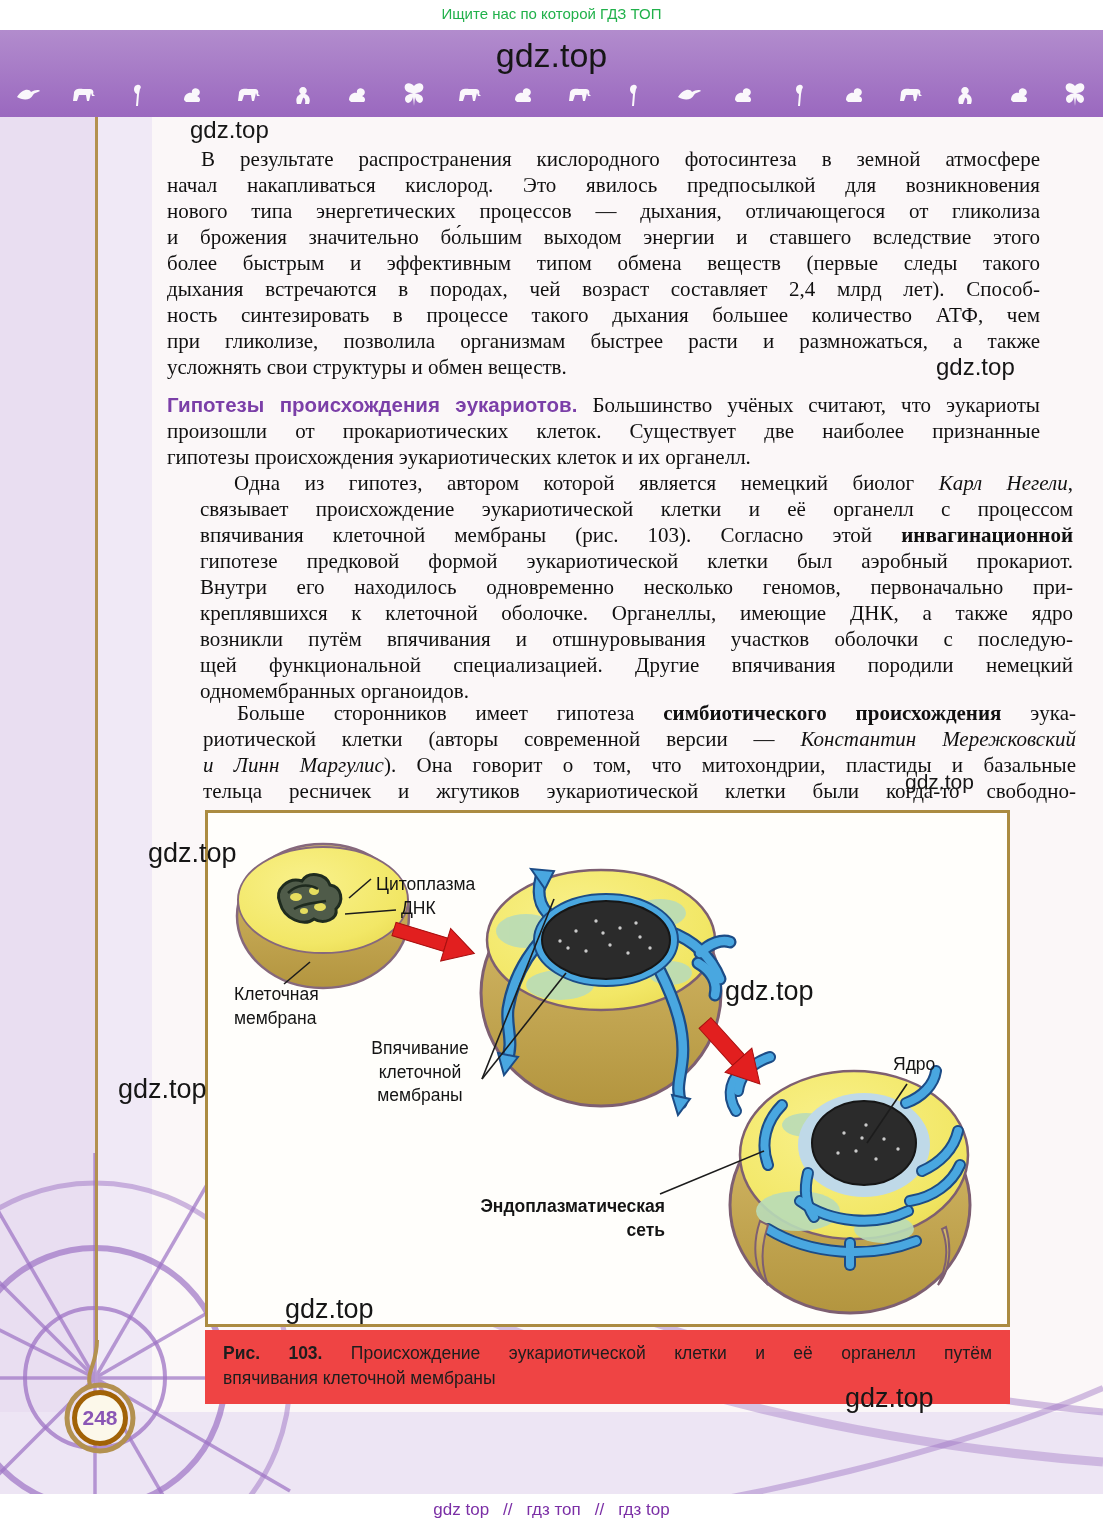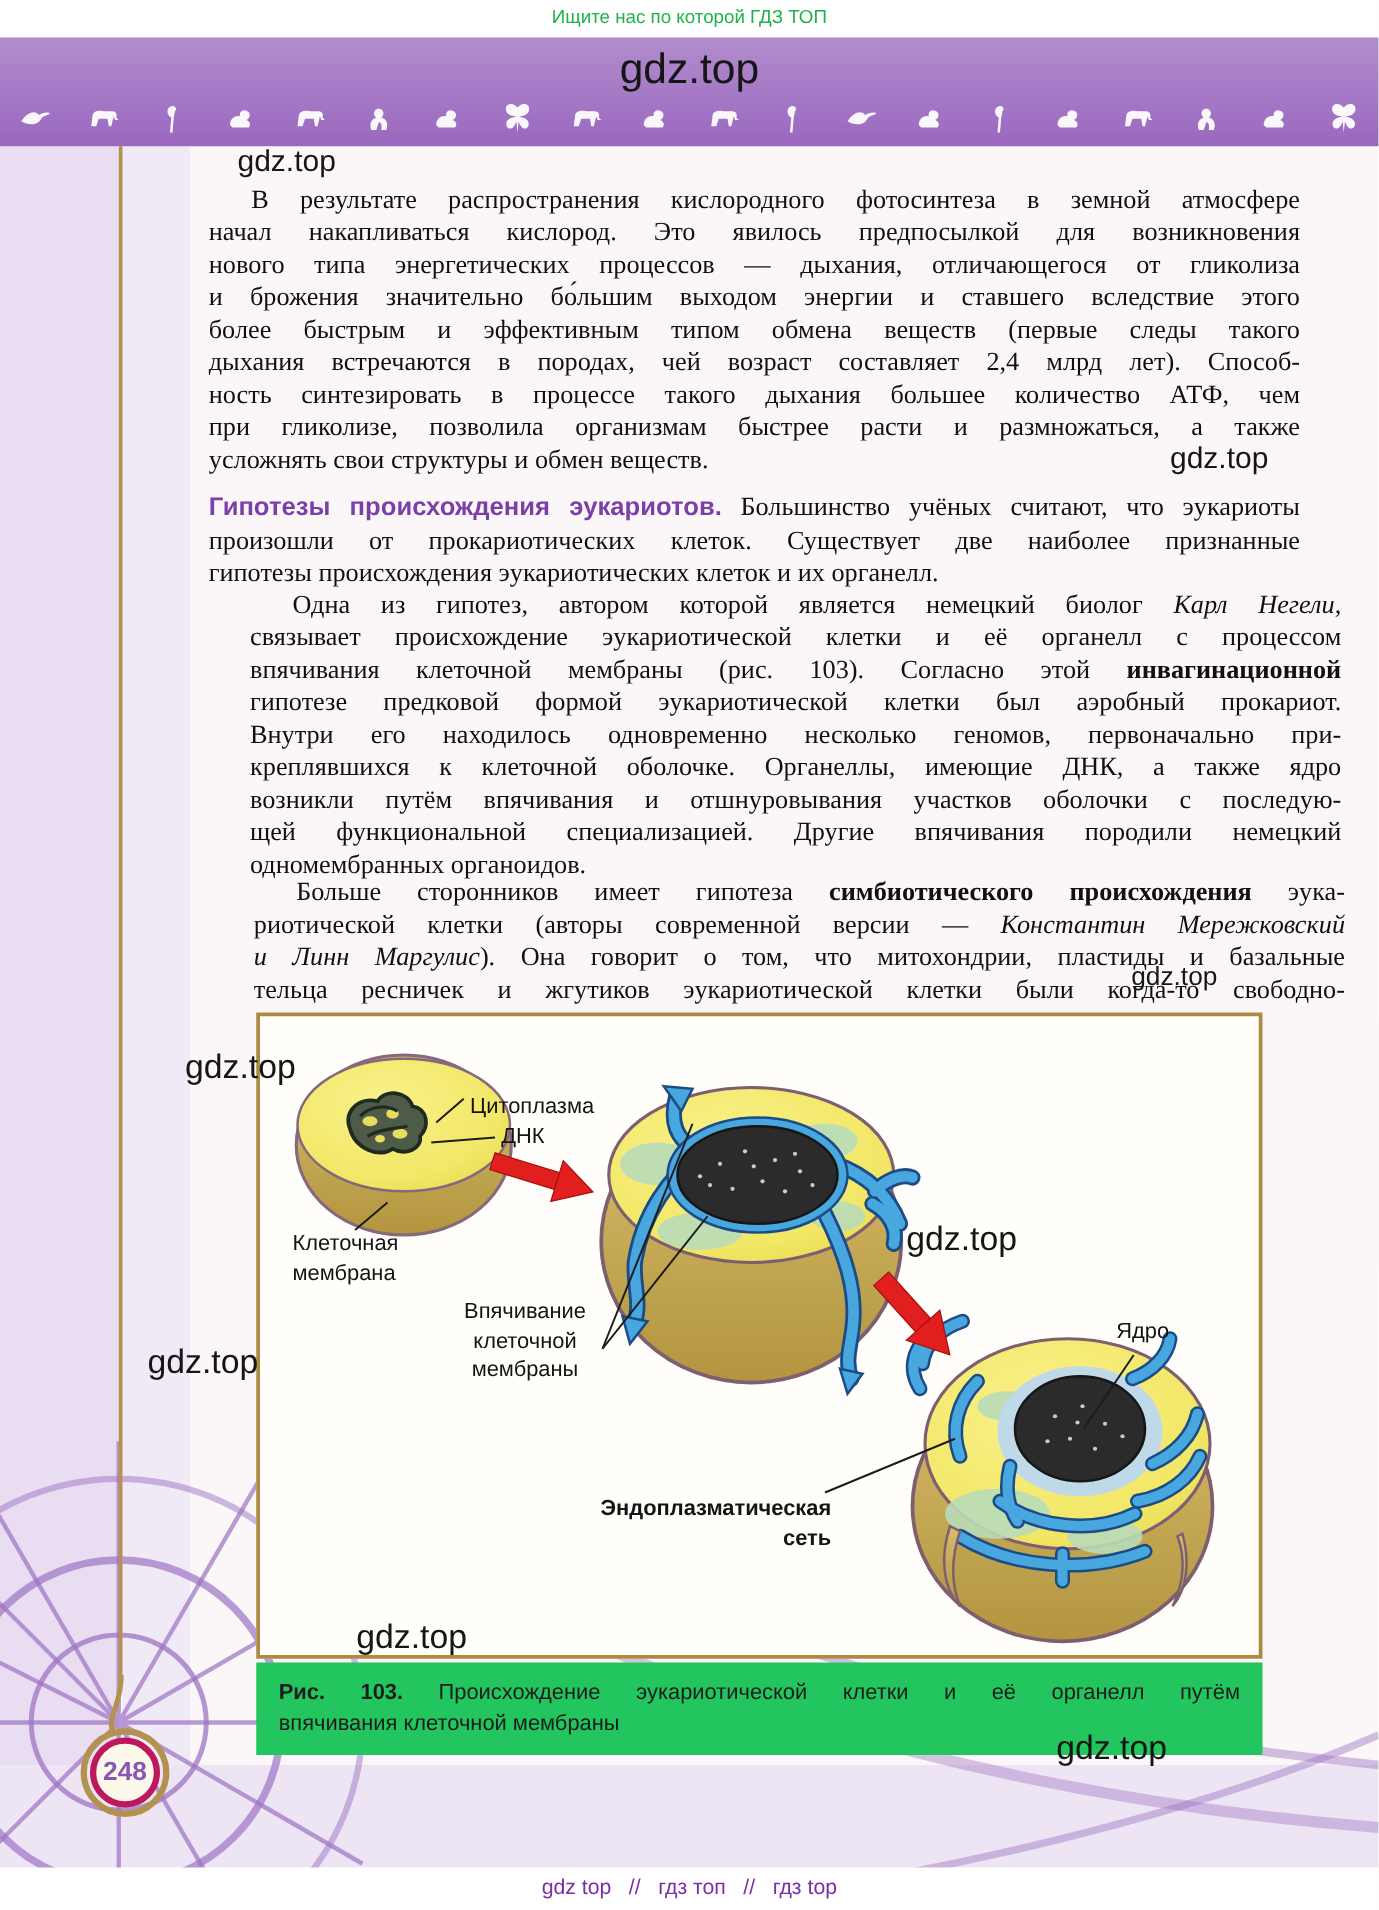--- a/index.html
+++ b/index.html
@@ -30,27 +30,27 @@
   .tline.indent{padding-left:34px;}
   .sg-b{font-weight:bold;}
   .sg-i{font-style:italic;}
   .sg-h{font-family:"Liberation Sans",sans-serif;font-weight:bold;color:#7b3fa8;font-size:20.5px;}
   
   .wm{position:absolute;color:#161616;z-index:7;font-family:"Liberation Sans",sans-serif;}
   
   .figure{position:absolute;left:205px;top:810px;width:799px;height:511px;background:#fffefb;
           border:3px solid #ab8b41;z-index:5;}
   .fig-label{position:absolute;font-size:17.5px;line-height:1.35;color:#141414;white-space:pre-line;z-index:6;}
-  .caption{position:absolute;left:205px;top:1330px;width:805px;height:74px;background:#22c55e;z-index:5;
+  .caption{position:absolute;left:205px;top:1330px;width:805px;height:74px;background:#ef4444;z-index:5;
            box-sizing:border-box;padding:11px 18px 0 18px;font-size:17.5px;line-height:25px;color:#1d1d1d;}
   .caption .tline{text-align:justify;text-align-last:justify;}
   .caption .tline.last-left{text-align-last:left;}
   
   .badge{position:absolute;left:72px;top:1390px;width:56px;height:56px;border-radius:50%;
-         background:#fcf8ea;border:5px solid #be185d;box-sizing:border-box;z-index:6;
+         background:#fcf8ea;border:5px solid #a16207;box-sizing:border-box;z-index:6;
          display:flex;align-items:center;justify-content:center;
          font-weight:bold;font-size:21px;color:#8a56b5;}
   
   .footer{position:absolute;left:0;top:1494px;width:1103px;height:34px;background:#ffffff;z-index:8;}
   .footer-inner{position:absolute;left:0;top:6px;width:1103px;text-align:center;font-size:17px;color:#7b2fa6;}
   .footer-inner span{margin:0 7px;}
 </style>
 </head>
 <body>
 

